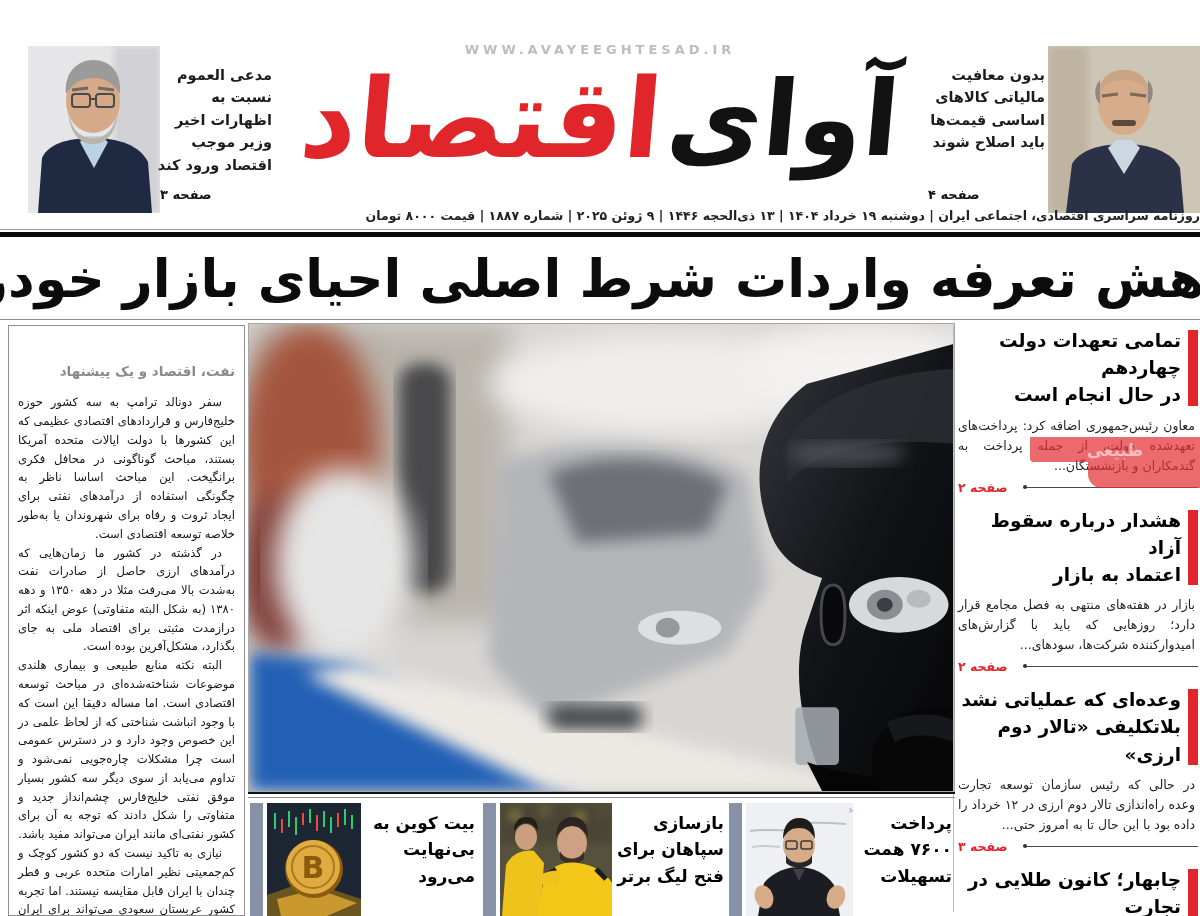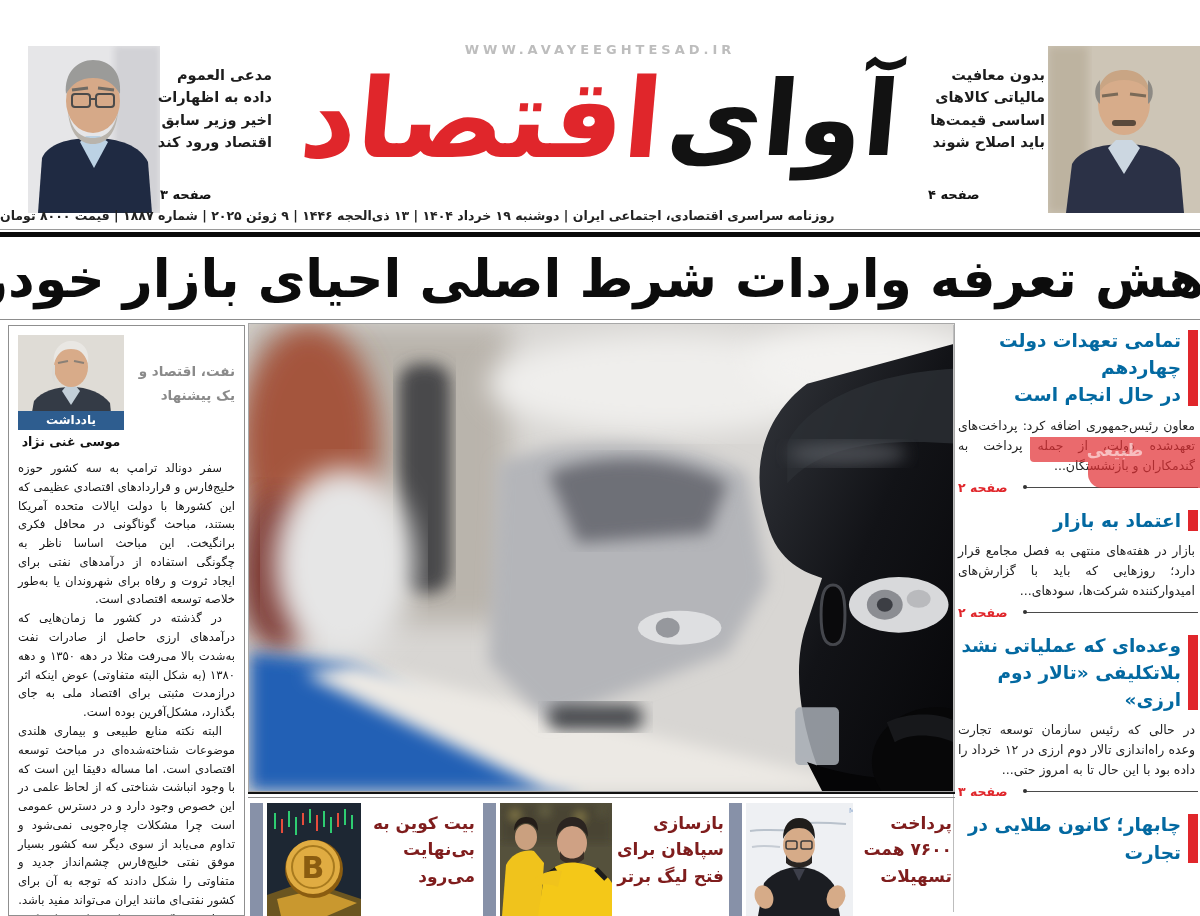--- a/index.html
+++ b/index.html
@@ -15,21 +15,21 @@
     font-weight:bold; transform:skewX(-5deg); white-space:nowrap; }
   .logo .black-part { font-size:104px; color:#121212; }
   .logo .red-part   { font-size:110px; color:#e0262b; }
 
   .promo-photo { position:absolute; top:46px; height:167px; }
   .promo-photo svg { display:block; width:100%; height:100%; }
   .promo-text { position:absolute; font-weight:bold; font-size:14.5px; line-height:1.55;
     color:#1c1c1c; text-align:right; }
   .promo-page { position:absolute; font-weight:bold; font-size:13px; color:#111; }
 
-  .dateline { position:absolute; top:208px; left:0; right:0; text-align:left;
+  .dateline { position:absolute; top:208px; left:0; right:0; text-align:right;
     font-size:12.5px; font-weight:bold; color:#222; }
   .rule-thin-1 { position:absolute; top:229px; left:0; right:0; height:1px; background:#9a9a9a; }
   .rule-thick  { position:absolute; top:232px; left:0; right:0; height:5px; background:#0a0a0a; }
 
   .main-headline { position:absolute; top:240px; left:0; right:0; height:78px;
     display:flex; align-items:center; justify-content:center;
     font-size:52px; font-weight:bold; color:#0c0c0c; white-space:nowrap;
     letter-spacing:-1px; }
   .rule-thin-2 { position:absolute; top:319px; left:0; right:0; height:1px; background:#8d8d8d; }
 
@@ -50,21 +50,21 @@
   
   .main-photo { position:absolute; left:248px; top:323px; width:707px; height:469px;
     border:1px solid #a8a8a8; background:#ddd; }
   .main-photo svg { display:block; width:100%; height:100%; }
 
   .col-divider { position:absolute; left:953px; top:325px; width:1px; height:587px; background:#bdbdbd; }
 
   
   .right-col { position:absolute; left:958px; top:327px; width:240px; }
   .news-headline { position:relative; padding-right:17px; text-align:right;
-    font-weight:bold; font-size:18.5px; line-height:1.47; color:#0369a1; }
+    font-weight:bold; font-size:18.5px; line-height:1.47; color:#000000; }
   .news-headline .bar { position:absolute; right:0; top:3px; bottom:3px; width:10px; background:#e0262b; }
   .news-body { margin:7px 3px 4px 0; font-size:12.5px; line-height:1.6; text-align:justify; color:#242424; }
   .news-divider { display:flex; direction:ltr; align-items:center; margin:3px 0 12px; height:15px;gap:7px; }
   .news-divider .page-label { color:#e0262b; font-weight:bold; font-size:12.5px; margin-right:9px; }
   .news-divider .line { flex:1; height:1px; background:#4a4a4a; position:relative; }
   .news-divider .line::before { content:""; position:absolute; left:-1px; top:-2px;
     width:4px; height:4px; border-radius:50%; background:#333; }
 
   .wm-a { position:absolute; left:1030px; top:437px; width:170px; height:25px;
     background:rgba(226,48,52,.72); border-radius:0 0 0 4px;
@@ -73,21 +73,21 @@
   .wm-b { position:absolute; left:1088px; top:462px; width:112px; height:26px;
     background:rgba(226,48,52,.72); border-radius:0 0 0 14px; }
 
   
   .strip-rule-a { position:absolute; left:248px; top:792px; width:707px; height:2px; background:#121212; }
   .strip-rule-b { position:absolute; left:248px; top:797px; width:707px; height:1px; background:#8d8d8d; }
   .sep-bar { position:absolute; top:803px; width:13px; height:113px; background:#8791a8; }
   .strip-photo { position:absolute; top:803px; height:113px; }
   .strip-photo svg { display:block; width:100%; height:100%; }
   .strip-title { position:absolute; top:810px; font-weight:bold; font-size:17px;
-    line-height:1.55; color:#7f1d1d; text-align:right; }
+    line-height:1.55; color:#000000; text-align:right; }
 </style>
 </head>
 <body>
 
 <div id="page">
 
   <div class="website-url">WWW.AVAYEEGHTESAD.IR</div>
 
   <div class="logo">
     <span class="black-part">آوای</span>
@@ -107,21 +107,21 @@
       <path d="M52,96 L66,122 L80,96 L72,90 L58,90 Z" fill="#bcd2e4"></path>
       <ellipse cx="65" cy="55" rx="27" ry="32" fill="#d6a988"></ellipse>
       <path d="M38,48 C36,26 50,14 65,14 C82,14 94,26 92,48 C86,38 78,32 65,32 C52,32 44,38 38,48 Z" fill="#9b9b99"></path>
       <path d="M40,66 C42,88 52,98 65,98 C78,98 88,88 90,66 C86,84 78,92 65,92 C52,92 44,84 40,66 Z" fill="#b9b4ac"></path>
       <rect x="44" y="48" width="18" height="13" rx="3" fill="none" stroke="#4a4a4a" stroke-width="2"></rect>
       <rect x="68" y="48" width="18" height="13" rx="3" fill="none" stroke="#4a4a4a" stroke-width="2"></rect>
       <line x1="62" y1="53" x2="68" y2="53" stroke="#4a4a4a" stroke-width="2"></line>
       <path d="M44,44 L60,42 M70,42 L86,44" stroke="#6e6a64" stroke-width="3"></path>
     </svg>
   </div>
-  <div class="promo-text" style="left:152px; top:64px; width:120px;">مدعی العموم داده به اظهارات اخیر وزیر سابق اقتصاد ورود کند</div>
+  <div class="promo-text" style="left:152px; top:64px; width:120px;">مدعی العموم نسبت به اظهارات اخیر وزیر موجب اقتصاد ورود کند</div>
   <div class="promo-page" style="left:160px; top:187px;">صفحه ۳</div>
 
   <div class="promo-photo" style="left:1048px; width:152px;">
     <svg viewBox="0 0 152 167">
       <defs>
           <filter id="b2">
             <feGaussianBlur stdDeviation="4"></feGaussianBlur>
           </filter>
         </defs>
       <rect width="152" height="167" fill="#cdc5b6"></rect>
@@ -141,33 +141,20 @@
   <div class="dateline">روزنامه سراسری اقتصادی، اجتماعی ایران | دوشنبه ۱۹ خرداد ۱۴۰۴ | ۱۳ ذی‌الحجه ۱۴۴۶ | ۹ ژوئن ۲۰۲۵ | شماره ۱۸۸۷ | قیمت ۸۰۰۰ تومان</div>
   <div class="rule-thin-1"></div>
   <div class="rule-thick"></div>
 
   <div class="main-headline">کاهش تعرفه واردات شرط اصلی احیای بازار خودرو</div>
   <div class="rule-thin-2"></div>
 
   <div class="note-box">
     <div class="note-head">
       <div class="note-kicker">نفت، اقتصاد و یک پیشنهاد</div>
-      <div class="note-photo-wrap">
-        <svg viewBox="0 0 106 88">
-          <rect width="106" height="88" fill="#dfdcd6"></rect>
-          <path d="M12,88 L16,66 C24,56 38,52 53,52 C70,52 84,58 92,68 L94,88 Z" fill="#343b46"></path>
-          <path d="M44,56 L53,70 L62,56 L57,50 L49,50 Z" fill="#c3cfd8"></path>
-          <ellipse cx="53" cy="32" rx="17" ry="20" fill="#d8ab89"></ellipse>
-          <path d="M36,28 C34,14 44,6 53,6 C64,6 72,14 70,28 C66,18 62,14 53,14 C44,14 40,18 36,28 Z" fill="#e9e7e3"></path>
-          <path d="M36,30 C33,36 33,44 37,48 L37,30 Z" fill="#dcdad5"></path>
-          <path d="M40,28 L50,26 M56,26 L66,28" stroke="#8a8076" stroke-width="2"></path>
-        </svg>
-        <div class="note-badge">یادداشت</div>
-        <div class="note-author">موسی غنی نژاد</div>
-      </div>
     </div>
     <div class="note-body">
       <p>سفر دونالد ترامپ به سه کشور حوزه خلیج‌فارس و قراردادهای اقتصادی عظیمی که این کشورها با دولت ایالات متحده آمریکا بستند، مباحث گوناگونی در محافل فکری برانگیخت. این مباحث اساسا ناظر به چگونگی استفاده از درآمدهای نفتی برای ایجاد ثروت و رفاه برای شهروندان یا به‌طور خلاصه توسعه اقتصادی است.</p>
       <p>در گذشته در کشور ما زمان‌هایی که درآمدهای ارزی حاصل از صادرات نفت به‌شدت بالا می‌رفت مثلا در دهه ۱۳۵۰ و دهه ۱۳۸۰ (به شکل البته متفاوتی) عوض اینکه اثر درازمدت مثبتی برای اقتصاد ملی به جای بگذارد، مشکل‌آفرین بوده است.</p>
       <p>البته نکته منابع طبیعی و بیماری هلندی موضوعات شناخته‌شده‌ای در مباحث توسعه اقتصادی است. اما مساله دقیقا این است که با وجود انباشت شناختی که از لحاظ علمی در این خصوص وجود دارد و در دسترس عمومی است چرا مشکلات چاره‌جویی نمی‌شود و تداوم می‌یابد از سوی دیگر سه کشور بسیار موفق نفتی خلیج‌فارس چشم‌انداز جدید و متفاوتی را شکل دادند که توجه به آن برای کشور نفتی‌ای مانند ایران می‌تواند مفید باشد.</p>
       <p>نیازی به تاکید نیست که دو کشور کوچک و کم‌جمعیتی نظیر امارات متحده عربی و قطر چندان با ایران قابل مقایسه نیستند. اما تجربه کشور عربستان سعودی می‌تواند برای ایران درس‌آموز باشد. درست است که جمعیت کشور عربستان سعودی در حدود ۴۰ درصد جمعیت کشور ما است و میزان درآمدهای نفتی‌اش در چهار دهه گذشته چندین برابر بیشتر بوده، اما آنچه موجب موفقیت اقتصادی چشم‌گیر این کشور شده، در پیش گرفتن سیاست‌های اقتصادی درست و منطبق بر یافته‌های علم اقتصاد بوده است.</p>
 
     </div>
   </div>
 
@@ -231,20 +218,21 @@
       <div class="news-body">معاون رئیس‌جمهوری اضافه کرد: پرداخت‌های تعهدشده دولت، از جمله پرداخت به گندمکاران و بازنشستگان...</div>
       <div class="news-divider">
         <span class="page-label">صفحه ۲</span>
         <span class="line"></span>
       </div>
     </div>
 
     <div class="news-item" style="margin-bottom:6px;">
       <div class="news-headline">
         <span class="bar"></span>
+        <span style="display:block">هشدار درباره سقوط آزاد</span>
         <span style="display:block">اعتماد به بازار</span>
       </div>
       <div class="news-body">بازار در هفته‌های منتهی به فصل مجامع قرار دارد؛ روزهایی که باید با گزارش‌های امیدوارکننده شرکت‌ها، سودهای...</div>
       <div class="news-divider">
         <span class="page-label">صفحه ۲</span>
         <span class="line"></span>
       </div>
     </div>
 
     <div class="news-item" style="margin-bottom:6px;">

